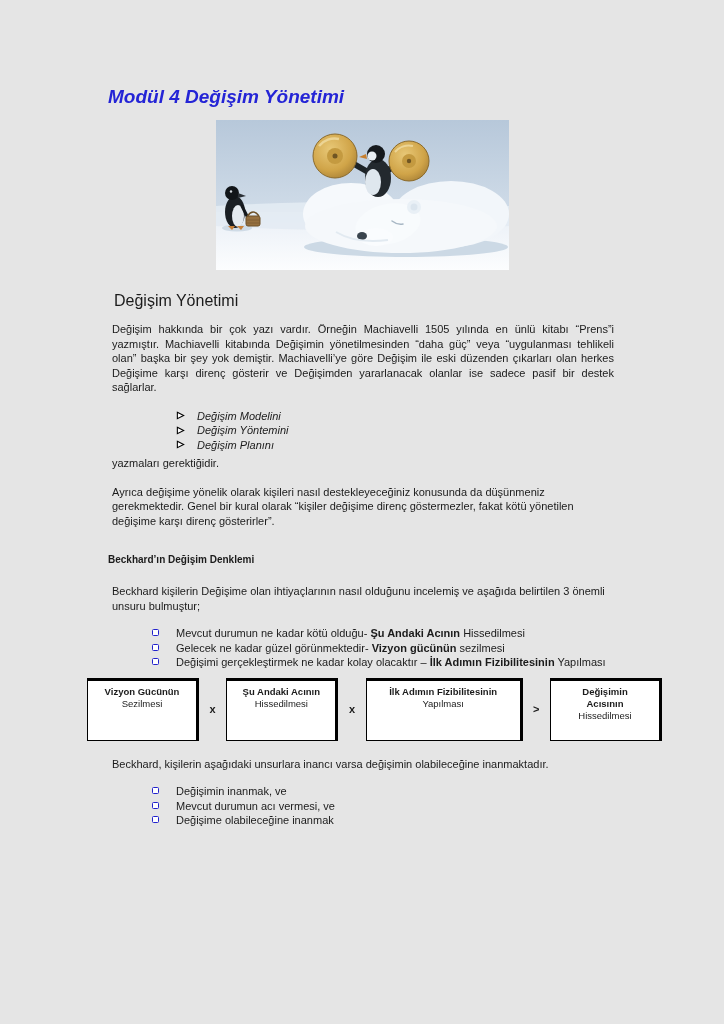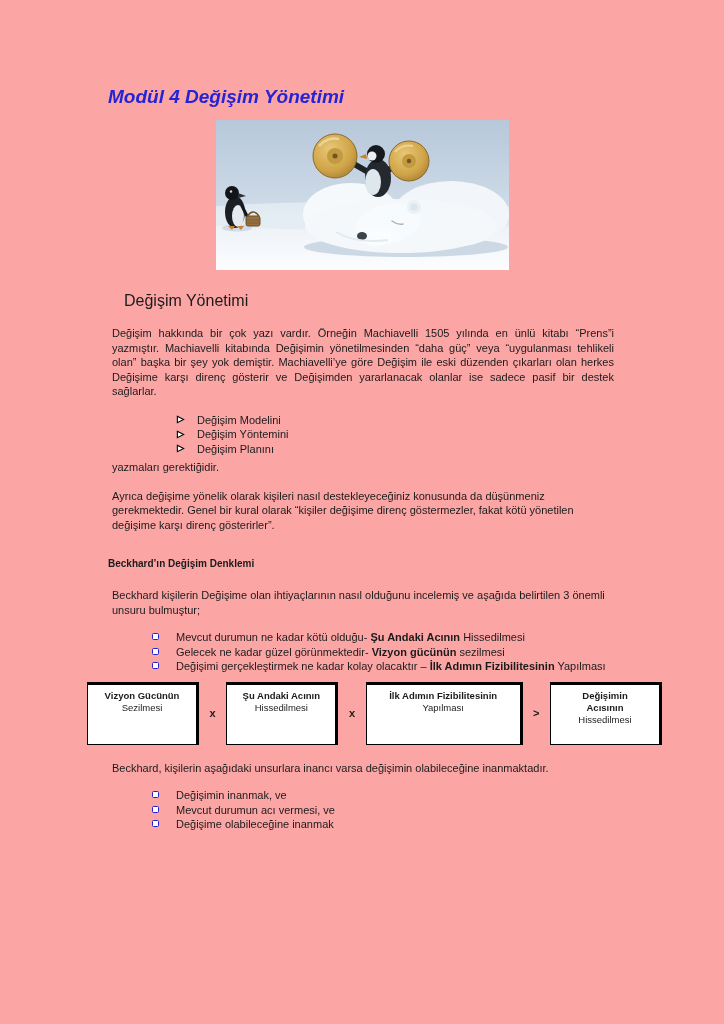--- a/index.html
+++ b/index.html
@@ -1,46 +1,46 @@
 <!DOCTYPE html>
 <html lang="tr"><head>
 <meta charset="utf-8">
 <style>
   html,body{margin:0;padding:0;background:#ffffff;}
   .page{
     position:relative;
     width:724px;height:1024px;
-    background:#fca5a5;
+    background:#e5e5e5;
     font-family:"Liberation Sans", sans-serif;
     color:#1b1b1b;
     overflow:hidden;
   }
   .doc-title{
     margin:86px 0 0 108px;
     font-size:19px;
     line-height:22px;
     font-weight:bold;
     font-style:italic;
     color:#2424d6;
   }
   figure.hero{margin:12px auto 0;width:293px;height:150px;padding:0;}
   main.content{
     width:510px;
     margin:21px 0 0 108px;
     font-size:11px;
     line-height:14.5px;
   }
-  .h-section{font-size:16px;font-weight:400;margin:16px;line-height:19px;}
+  .h-section{font-size:16px;font-weight:400;margin:6px;line-height:19px;}
   .h-sub{font-size:10px;font-weight:bold;margin:24px 0 0;line-height:16px;}
   p{margin:4px;}
   .p1{margin-top:12px;text-align:justify;}
   .pm{margin-top:14px;}
   .pm16{margin-top:16px;}
   ul{list-style:none;margin:0;padding:0;}
-  .arrow-list{margin-top:14px;}
+  .arrow-list{margin-top:14px;font-style:italic;}
   .arrow-list li{display:flex;padding-left:68px;}
   .arrow-marker{width:21px;flex:none;display:flex;align-items:center;}
   .sq-list li{display:flex;padding-left:44px;}
   .sq-marker{width:24px;flex:none;padding-top:3px;}
   .sq{
     display:block;width:7px;height:7px;
     border:1.5px solid #2222cc;border-radius:1.5px;
     box-sizing:border-box;background:#ffffff;
   }
   .bold{font-weight:bold;}

